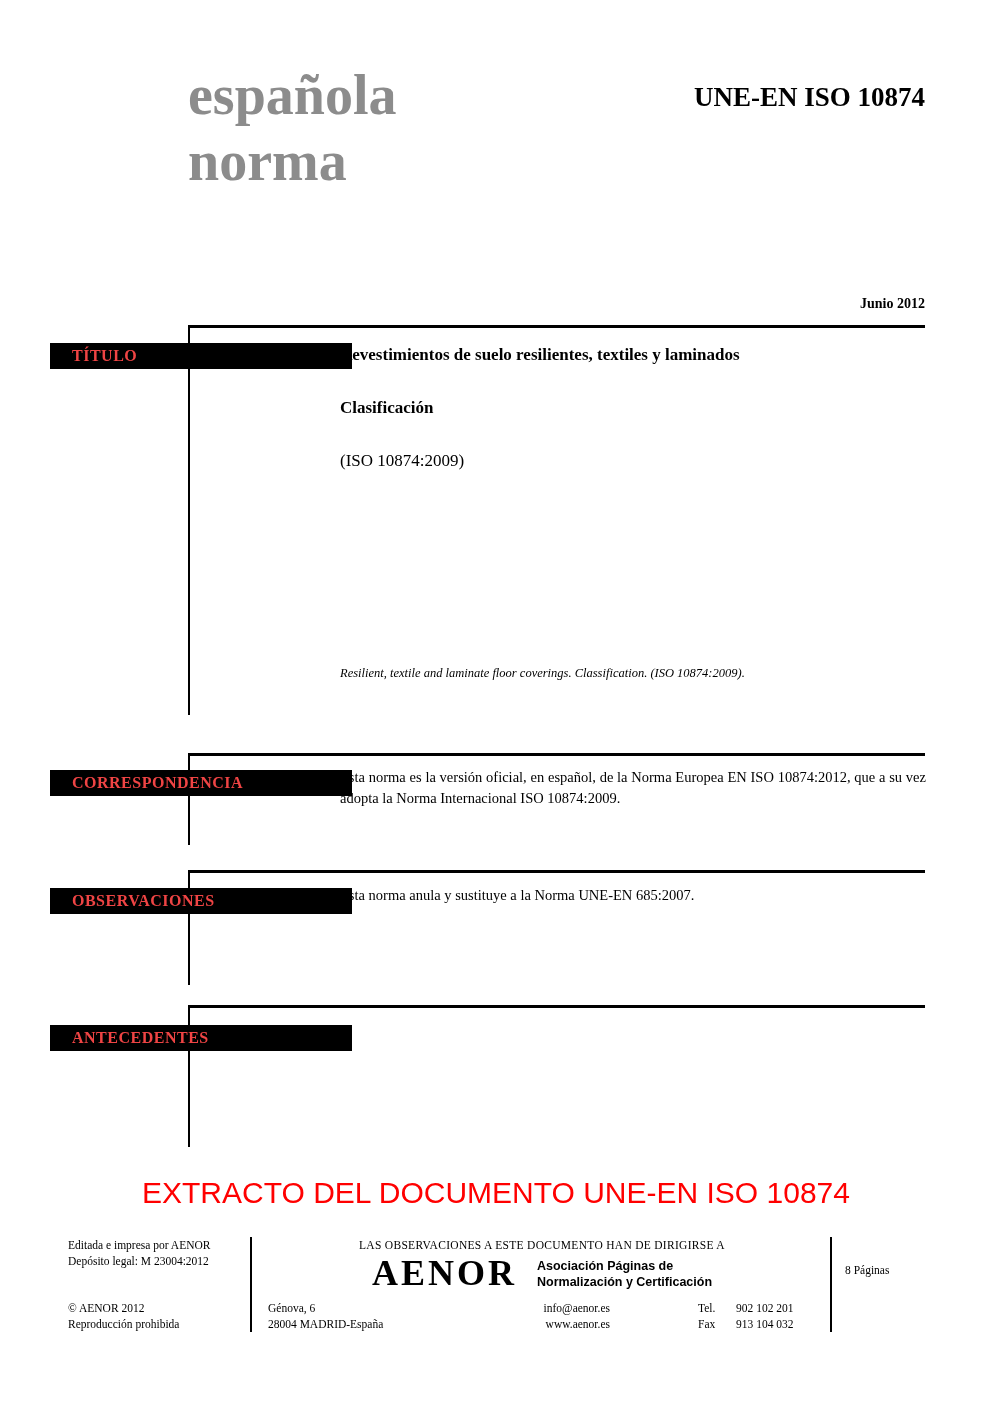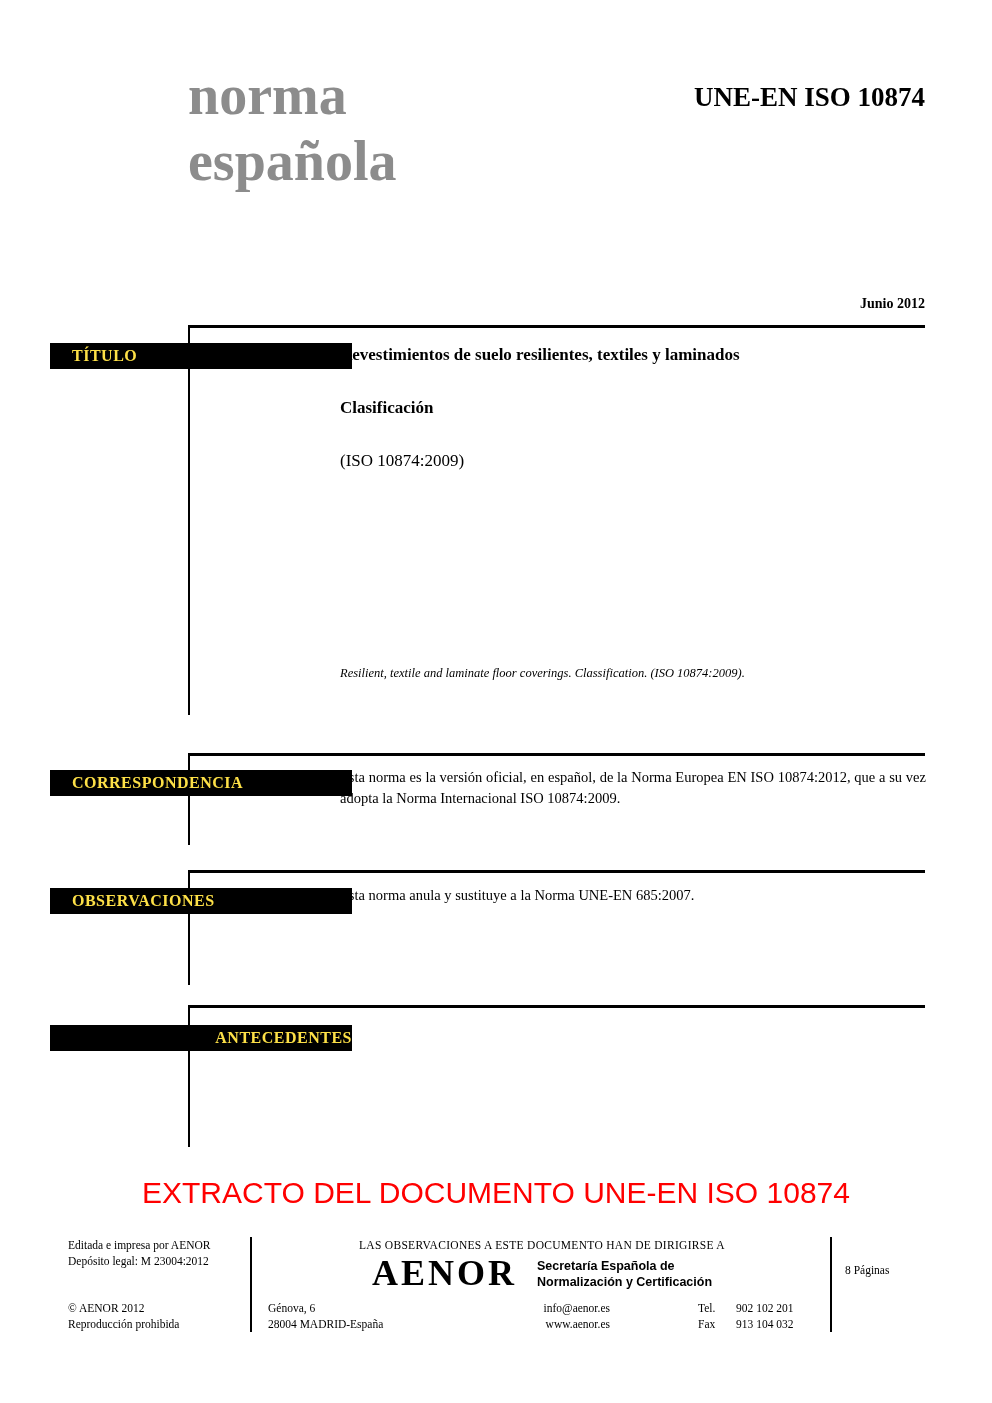--- a/index.html
+++ b/index.html
@@ -10,26 +10,26 @@
   
   .brand { position:absolute; left:188px; top:62px; font-size:56px; font-weight:bold;
            color:#8c8c8c; line-height:66px; }
   .doc-code { position:absolute; top:82px; right:67px; font-size:27px; font-weight:bold; }
   .date { position:absolute; top:296px; right:67px; font-size:14px; font-weight:bold; }
 
   
   .hrule { position:absolute; left:188px; width:737px; height:3px; background:#000; }
   .vrule { position:absolute; left:188px; width:2px; background:#000; }
   .label-box { position:absolute; left:50px; width:302px; height:26px; background:#000;
-               color:#fde047; font-size:16px; font-weight:bold; line-height:26px;
+               color:#ef4444; font-size:16px; font-weight:bold; line-height:26px;
                padding-left:22px; box-sizing:border-box; letter-spacing:0.5px; }
   .hrule-1 { top:325px; } .vrule-1 { top:325px; height:390px; } .label-1 { top:343px; }
   .hrule-2 { top:753px; } .vrule-2 { top:753px; height:92px;  } .label-2 { top:770px; }
   .hrule-3 { top:870px; } .vrule-3 { top:870px; height:115px; } .label-3 { top:888px; }
-  .hrule-4 { top:1005px; } .vrule-4 { top:1005px; height:142px; } .label-4 { top:1025px;text-align:right; }
+  .hrule-4 { top:1005px; } .vrule-4 { top:1005px; height:142px; } .label-4 { top:1025px; }
 
   .title-line { position:absolute; left:340px; font-size:17px; font-weight:bold; }
   .title-line.l1 { top:345px; }
   .title-line.l2 { top:398px; }
   .title-line.l3 { top:451px; font-weight:normal; }
   .trans { position:absolute; left:340px; font-size:12.5px; font-style:italic; }
   .trans.t1 { top:666px; }
   .trans.t2 { top:699px; }
 
   .body-text { position:absolute; left:340px; width:586px; font-size:14.5px;
@@ -61,22 +61,22 @@
   .f-telfax { position:absolute; left:698px; top:1300px; }
   .f-telfax .lbl { display:inline-block; width:38px; }
   .f-pages { position:absolute; left:845px; top:1262px; }
 </style>
 </head>
 <body>
 
 <div class="page">
 
   <div class="brand">
+    <div>española</div>
     <div>norma</div>
-    <div>española</div>
   </div>
   <div class="doc-code">UNE-EN ISO 10874</div>
   <div class="date">Junio 2012</div>
 
   <div class="hrule hrule-1"></div>
   <div class="vrule vrule-1"></div>
   <div class="label-box label-1">TÍTULO</div>
   <div class="title-line l1">Revestimientos de suelo resilientes, textiles y laminados</div>
   <div class="title-line l2">Clasificación</div>
   <div class="title-line l3">(ISO 10874:2009)</div>
@@ -104,21 +104,21 @@
   </div>
   <div class="f-left-bottom f-small">
     <div>© AENOR 2012</div>
     <div>Reproducción prohibida</div>
   </div>
   <div class="f-div f-div1"></div>
   <div class="f-div f-div2"></div>
   <div class="f-notice">LAS OBSERVACIONES A ESTE DOCUMENTO HAN DE DIRIGIRSE A</div>
   <div class="f-logo">AENOR</div>
   <div class="f-tagline">
-    <div>Secretaría Española de</div>
+    <div>Asociación Páginas de</div>
     <div>Normalización y Certificación</div>
   </div>
   <div class="f-address f-small">
     <div>Génova, 6</div>
     <div>28004 MADRID-España</div>
   </div>
   <div class="f-contact f-small">
     <div>info@aenor.es</div>
     <div>www.aenor.es</div>
   </div>

